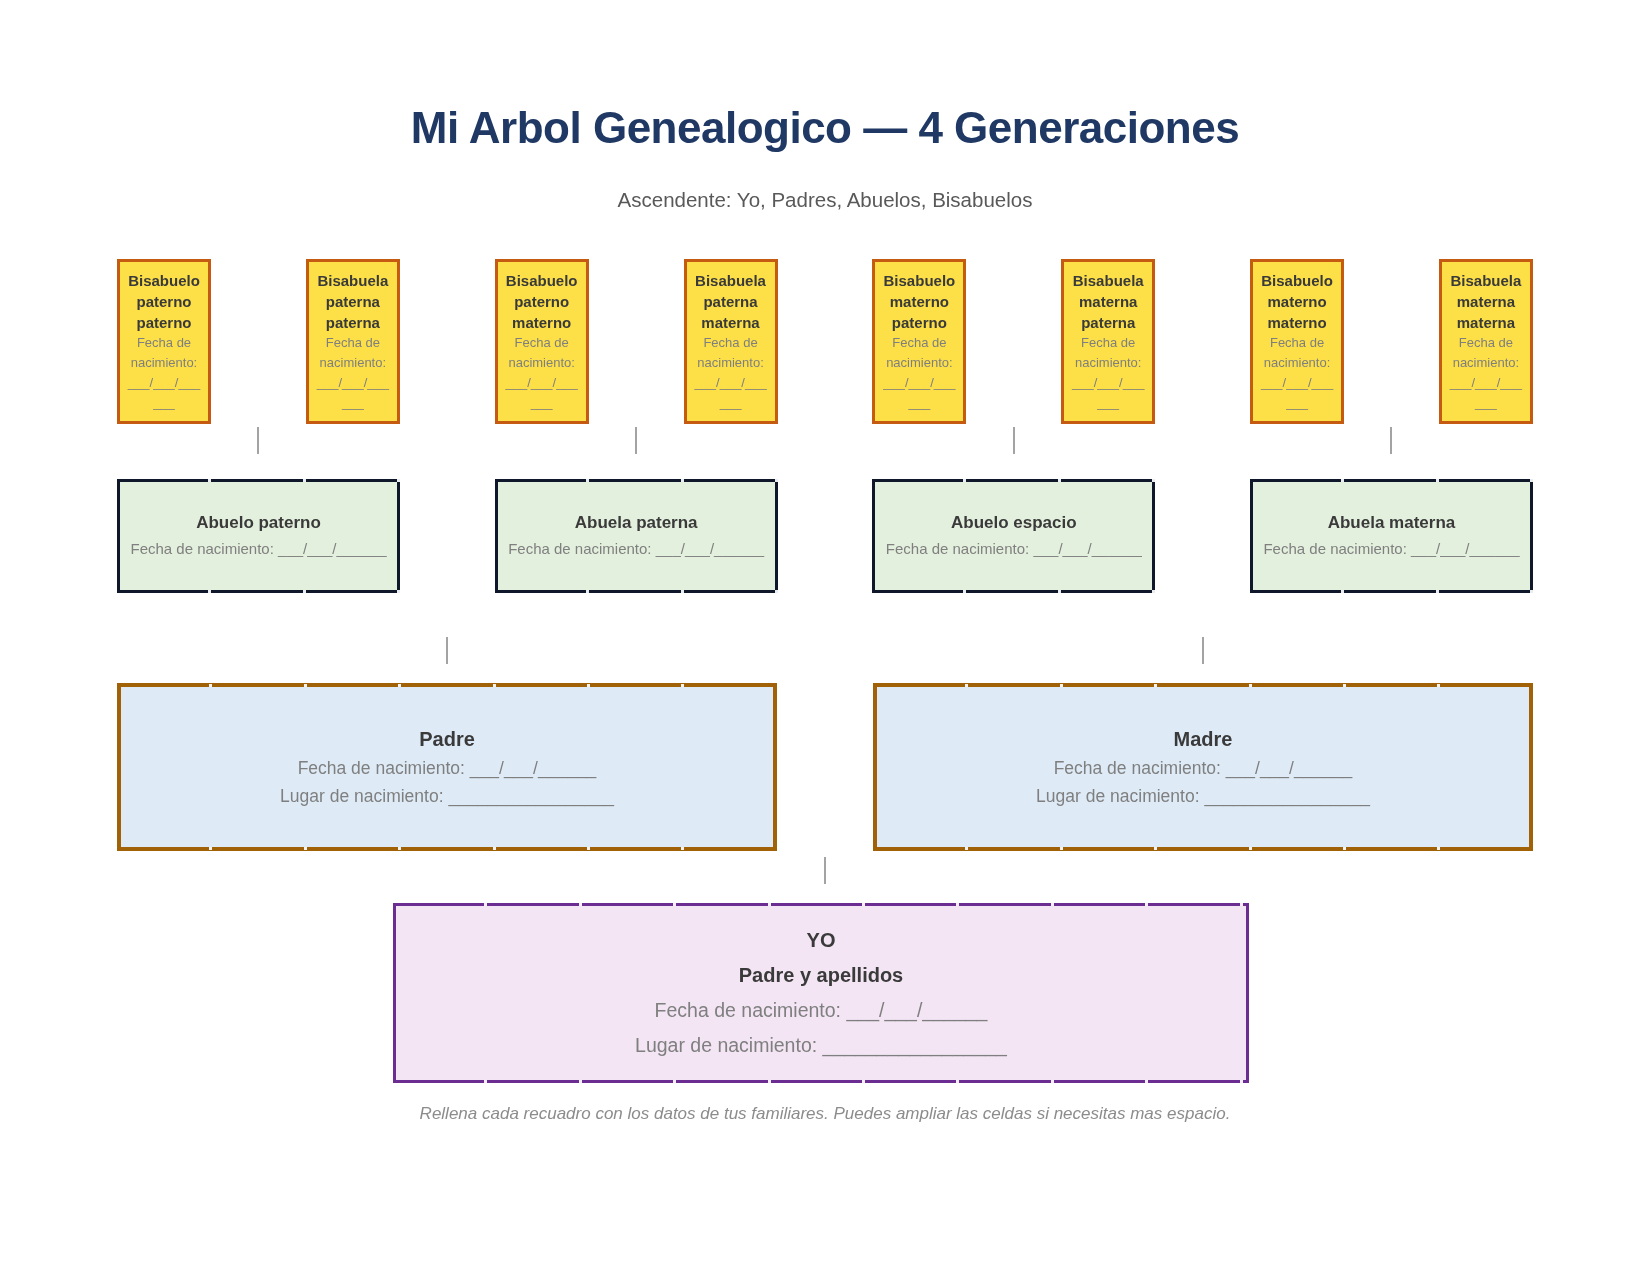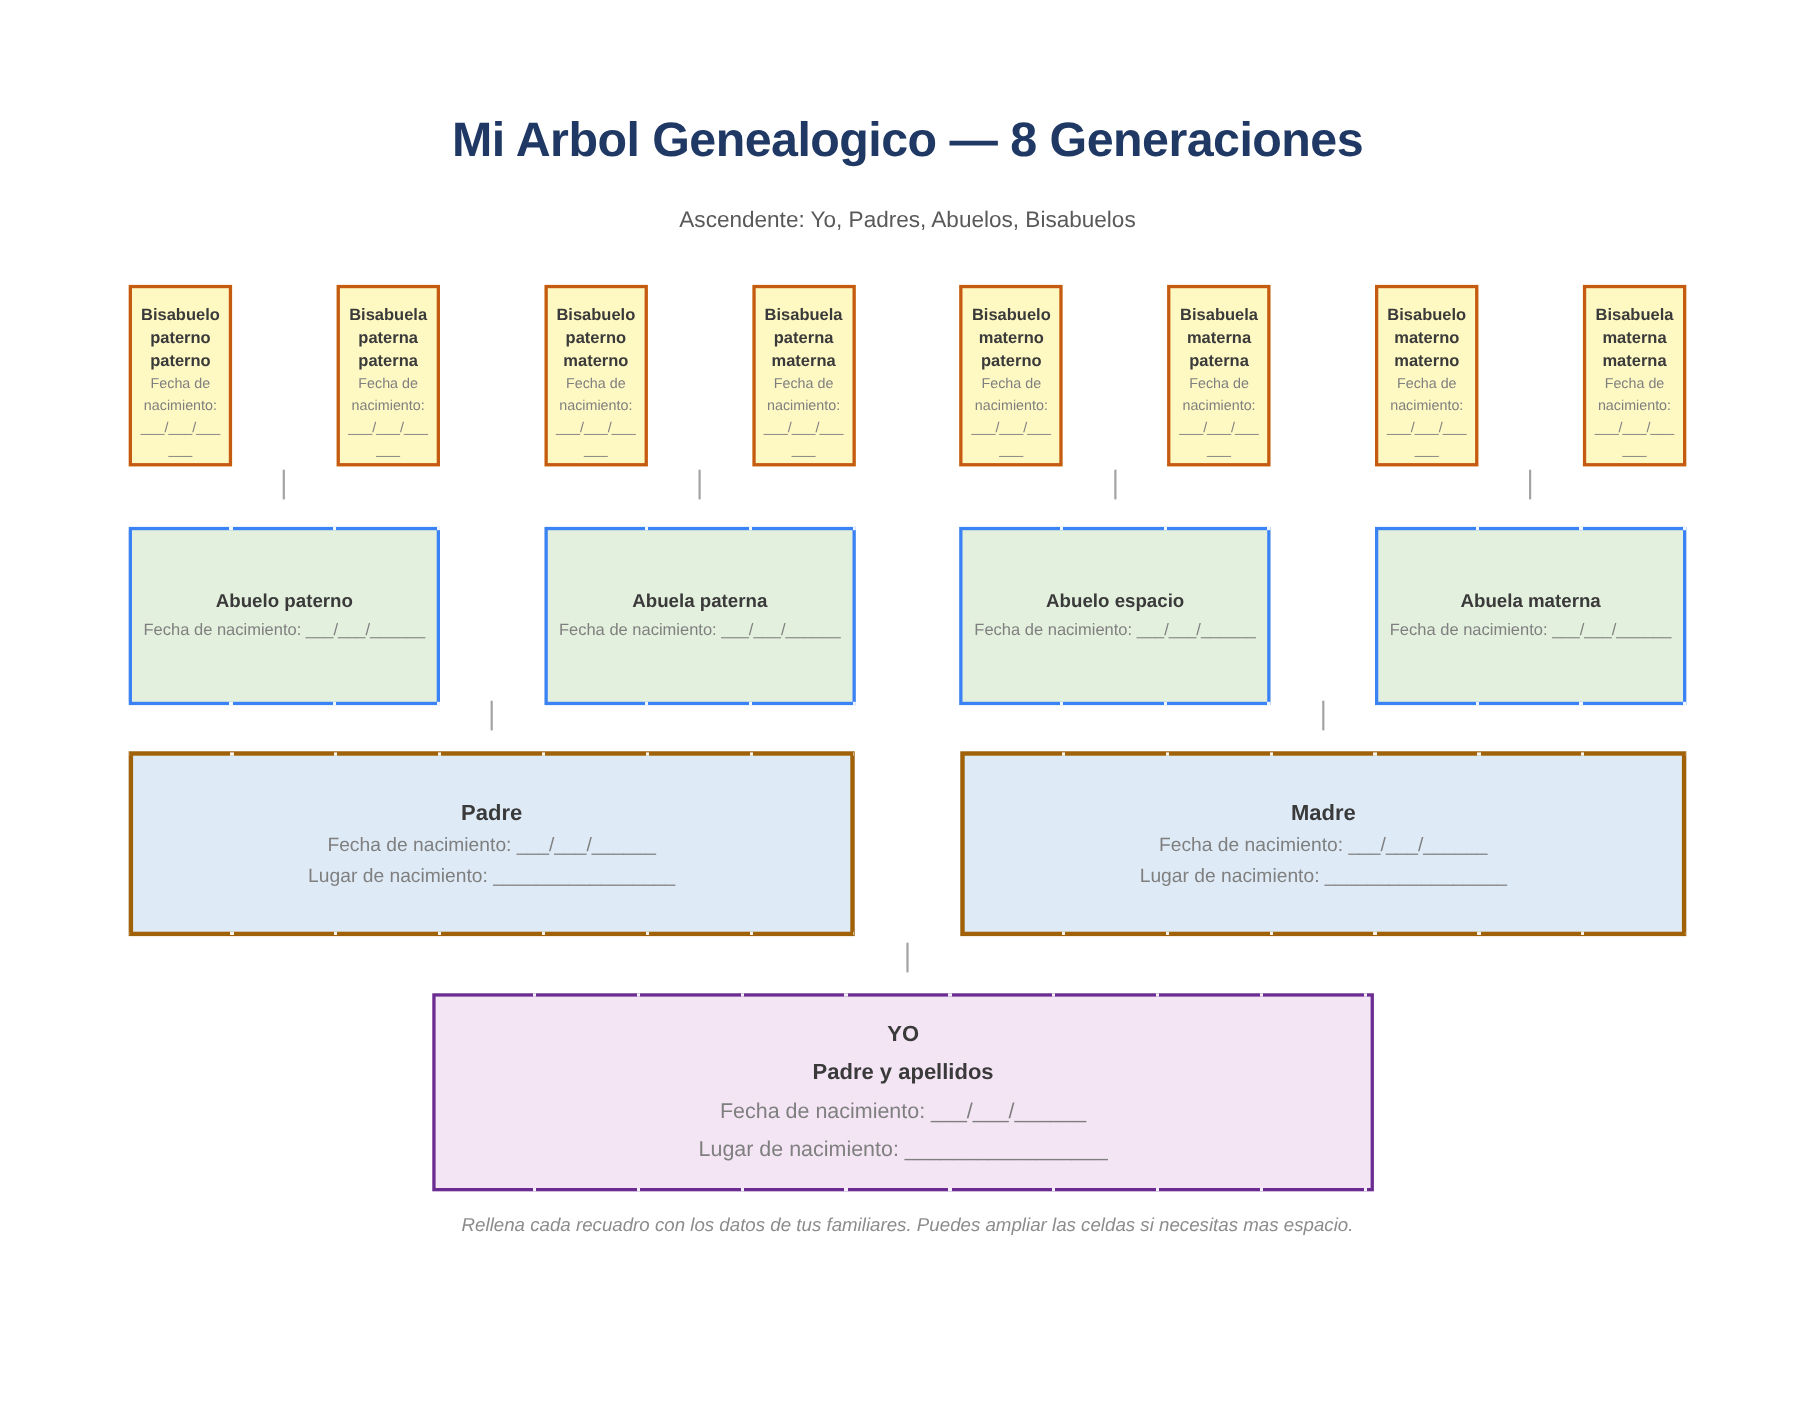--- a/index.html
+++ b/index.html
@@ -59,32 +59,31 @@
     align-items: center;
     justify-content: center;
     text-align: center;
   }
 
   
   .bis-card {
     width: 94px;
     height: 165px;
     border: 3px solid #C55A11;
-    background: #fef9c3;
+    background: #fde047;
     padding: 2px;
-    justify-content: flex-end;
   }
   .bis-card .h { font-size: 15px; font-weight: 700; color: #3A3A3A; line-height: 21px; }
   .bis-card .b { font-size: 13px; color: #7F7F7F; line-height: 20px; }
 
   
   .ab-card {
     width: 283px;
-    height: 162px;
-    border: 3px solid #3b82f6;
+    height: 114px;
+    border: 3px solid #0f172a;
     background: #E4F0DE;
   }
   .ab-card .h { font-size: 17px; font-weight: 700; color: #3A3A3A; line-height: 24px; margin-bottom: 2px; }
   .ab-card .b { font-size: 15px; color: #7F7F7F; line-height: 24px; }
 
   
   .pa-card {
     width: 660px;
     height: 168px;
     border: 4px solid #a16207;
@@ -128,21 +127,21 @@
   }
   .c-row1 { top: 427px; height: 27px; }
   .c-row2 { top: 637px; height: 27px; }
   .c-row3 { top: 857px; height: 27px; }
 </style>
 </head>
 <body>
 
 <div class="page">
 
-  <div class="title">Mi Arbol Genealogico — 8 Generaciones</div>
+  <div class="title">Mi Arbol Genealogico — 4 Generaciones</div>
   <div class="subtitle">Ascendente: Yo, Padres, Abuelos, Bisabuelos</div>
 
   <div class="row row-bisabuelos">
     <div class="card bis-card">
       <div class="h">Bisabuelo</div>
       <div class="h">paterno</div>
       <div class="h">paterno</div>
       <div class="b">Fecha de nacimiento:</div>
       <div class="b">___/___/___</div>
       <div class="b">___</div>

